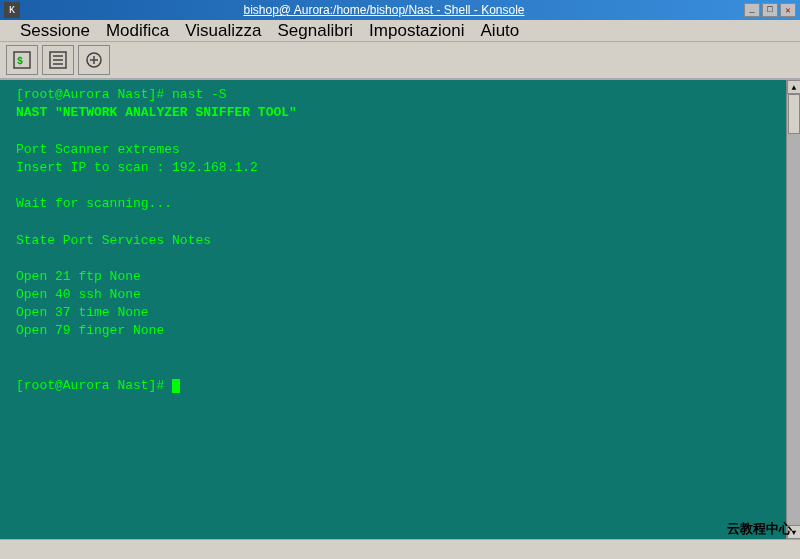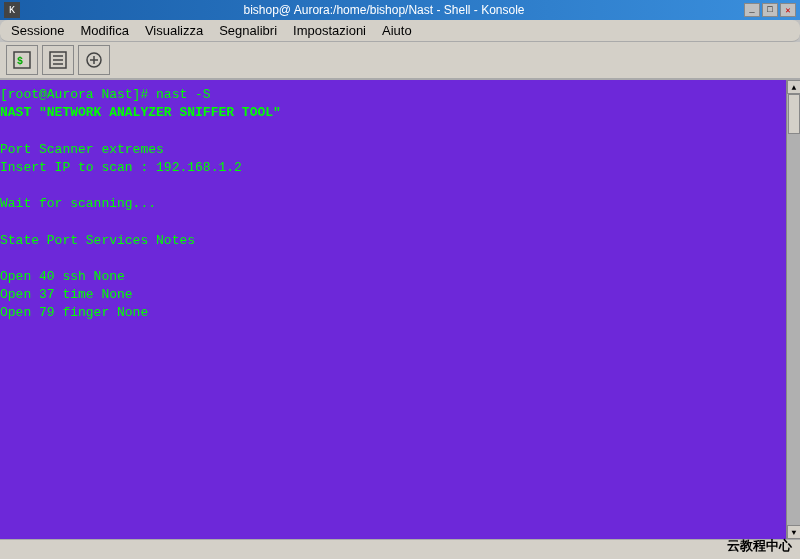--- a/index.html
+++ b/index.html
@@ -14,20 +14,21 @@
       justify-content: space-between;
       padding: 0 4px;
       user-select: none;
     }
     .title-bar-text {
       color: white;
       font-size: 12px;
       font-family: Arial, sans-serif;
       flex: 1;
       text-align: center;
+      text-decoration: underline;
     }
     .title-bar-controls {
       display: flex;
       gap: 2px;
     }
     .title-btn {
       width: 16px;
       height: 14px;
       background: #c0c0c0;
       border: 1px solid #888;
@@ -52,25 +53,24 @@
       color: white;
       font-size: 10px;
     }
 
     
     .menu-bar {
       background: #d4d0c8;
       height: 22px;
       display: flex;
       align-items: center;
-      padding: 0 3px;
+      padding: 0 12px;
       border-bottom: 1px solid #aaa;
       font-family: Arial, sans-serif;
-      font-size: 13px;
-      border-radius: 8px;
+      font-size: 17px;
     }
     .menu-item {
       padding: 2px 8px;
       cursor: pointer;
       color: #000;
     }
 
     
     .toolbar {
       background: #d4d0c8;
@@ -94,25 +94,25 @@
     }
 
     
     .terminal-wrapper {
       display: flex;
       height: calc(559px - 20px - 22px - 38px - 20px);
       background: #000;
     }
     .terminal {
       flex: 1;
-      background: #6d28d9;
+      background: #0f766e;
       color: #00ff00;
       font-family: 'Courier New', monospace;
       font-size: 13px;
-      padding: 6px 0;
+      padding: 6px 16px;
       line-height: 1.4;
       overflow: hidden;
     }
     .scrollbar {
       width: 14px;
       background: #d4d0c8;
       border-left: 1px solid #888;
       display: flex;
       flex-direction: column;
     }
@@ -146,21 +146,21 @@
       display: flex;
       align-items: center;
       padding: 0 4px;
       border-top: 1px solid #aaa;
       font-family: Arial, sans-serif;
       font-size: 11px;
       color: #000;
     }
     .watermark {
       position: fixed;
-      bottom: 4px;
+      bottom: 21px;
       right: 8px;
       color: #000;
       font-family: Arial, sans-serif;
       font-size: 13px;
       font-weight: bold;
     }
     .prompt { color: #00ff00; }
     .title-text { color: #00ff00; font-weight: bold; }
     .cursor {
       display: inline-block;
@@ -226,25 +226,29 @@
     <div><span class="prompt">[root@Aurora Nast]# nast -S</span></div>
     <div><span class="title-text">NAST "NETWORK ANALYZER SNIFFER TOOL"</span></div>
     <div>&nbsp;</div>
     <div>Port Scanner extremes</div>
     <div>Insert IP to scan   : 192.168.1.2</div>
     <div>&nbsp;</div>
     <div>Wait for scanning...</div>
     <div>&nbsp;</div>
     <div>State           Port             Services              Notes</div>
     <div>&nbsp;</div>
+    <div>Open            21               ftp                   None</div>
     <div>Open            40               ssh                   None</div>
     <div>Open            37               time                  None</div>
     <div>Open            79               finger                None</div>
     <div>&nbsp;</div>
     <div>&nbsp;</div>
+    <div>
+      <span>[root@Aurora Nast]# </span><span class="cursor"></span>
+    </div>
   </div>
   <div class="scrollbar">
     <div class="scrollbar-btn">▲</div>
     <div class="scrollbar-track">
       <div class="scrollbar-thumb"></div>
     </div>
     <div class="scrollbar-btn">▼</div>
   </div>
 </div>
 

